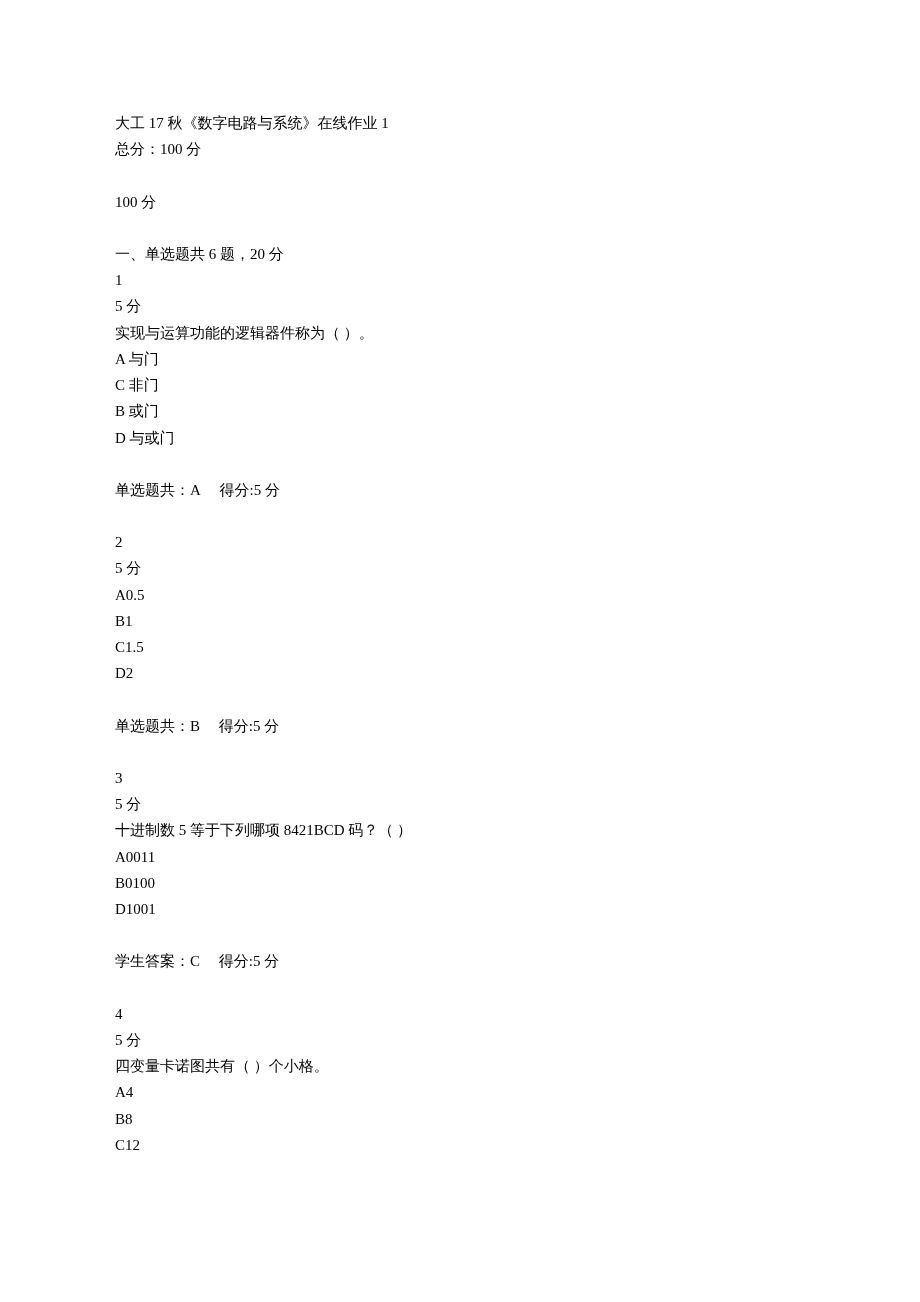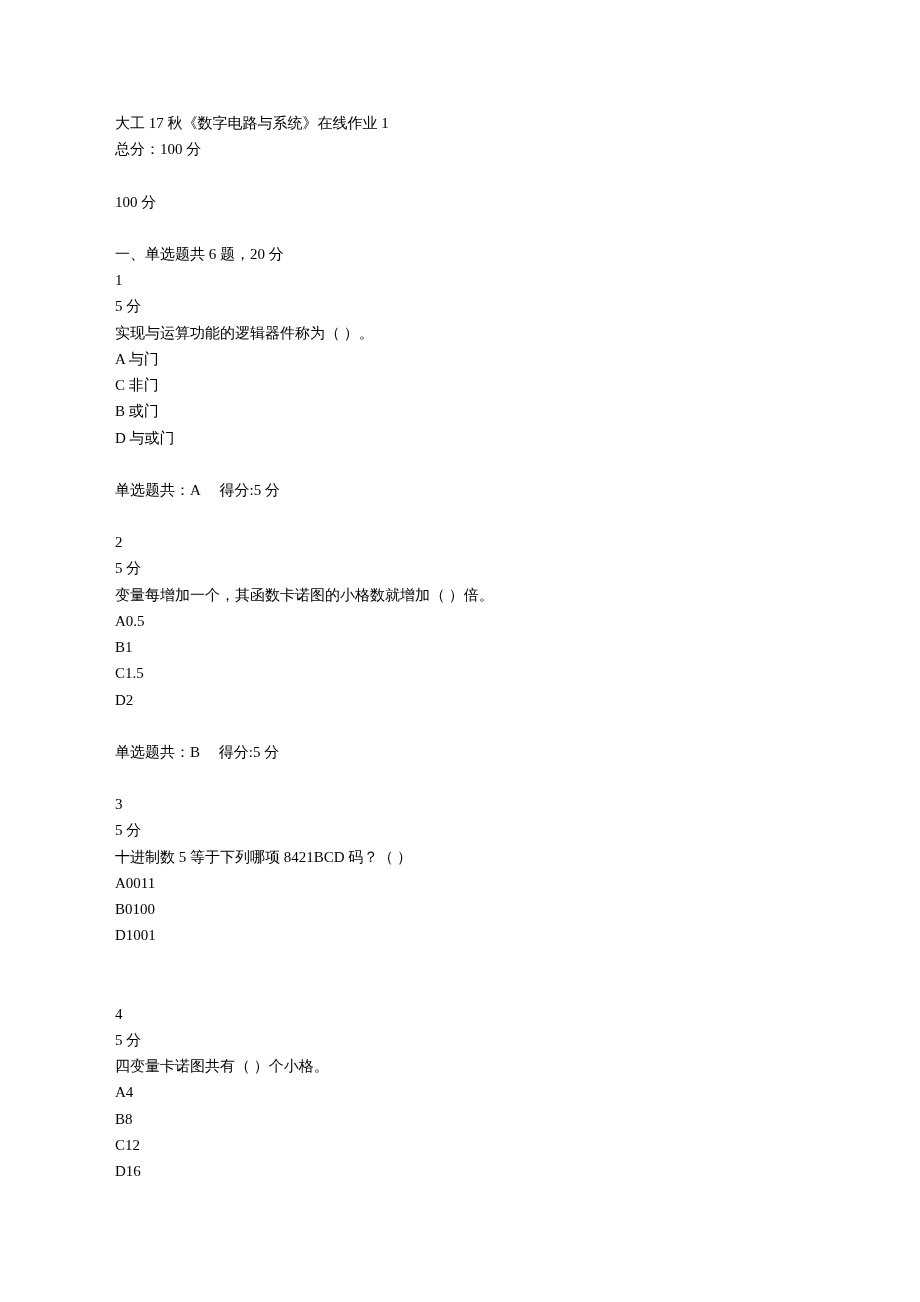--- a/index.html
+++ b/index.html
@@ -45,44 +45,43 @@
     <span class="line">B 或门</span>
     <span class="line">D 与或门</span>
     <div class="spacer"></div>
     <span class="line">单选题共：A  得分:5 分</span>
   </div>
   <div class="spacer"></div>
 
   <div>
     <span class="line">2</span>
     <span class="line">5 分</span>
-    <span class="line">变量每增加一个，其函数卡诺图的小格数就增加（ ）倍。</span>
     <span class="line">A0.5</span>
     <span class="line">B1</span>
     <span class="line">C1.5</span>
     <span class="line">D2</span>
     <div class="spacer"></div>
     <span class="line">单选题共：B  得分:5 分</span>
   </div>
   <div class="spacer"></div>
 
   <div>
     <span class="line">3</span>
     <span class="line">5 分</span>
     <span class="line">十进制数 5 等于下列哪项 8421BCD 码？（ ）</span>
     <span class="line">A0011</span>
     <span class="line">B0100</span>
     <span class="line">D1001</span>
     <div class="spacer"></div>
+    <span class="line">学生答案：C  得分:5 分</span>
   </div>
   <div class="spacer"></div>
 
   <div>
     <span class="line">4</span>
     <span class="line">5 分</span>
     <span class="line">四变量卡诺图共有（ ）个小格。</span>
     <span class="line">A4</span>
     <span class="line">B8</span>
     <span class="line">C12</span>
-    <span class="line">D16</span>
   </div>
 
 </div>
 
 </body></html>

